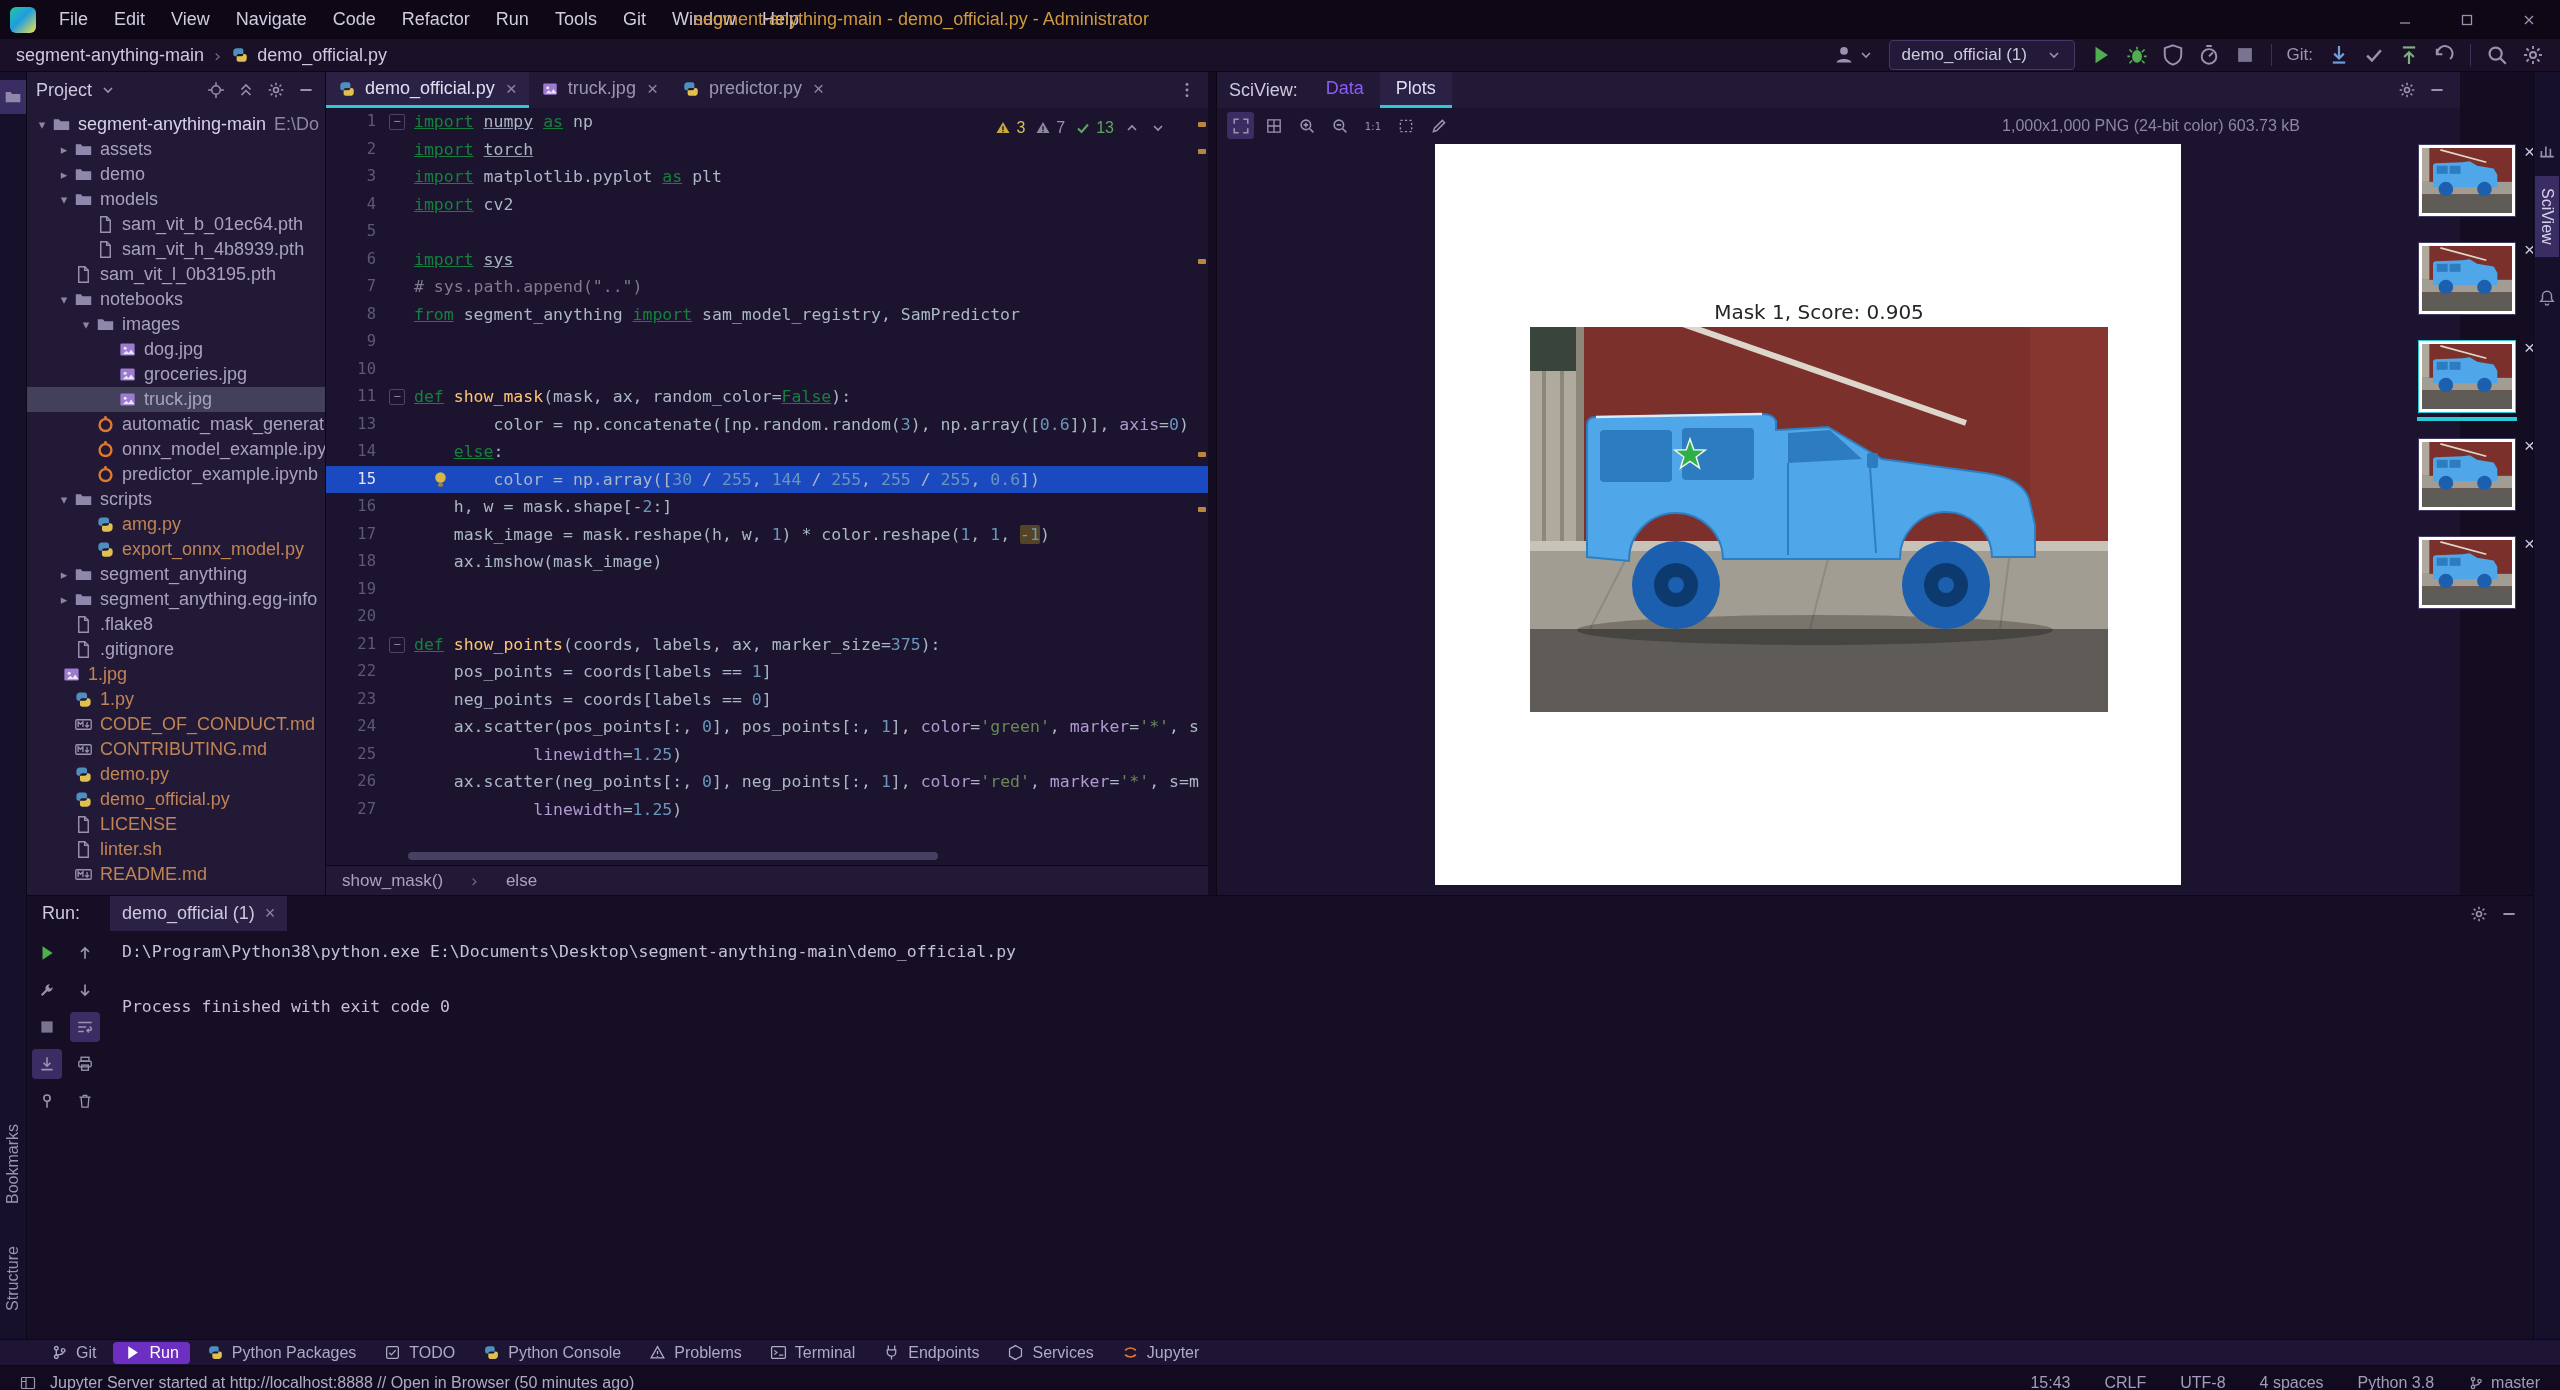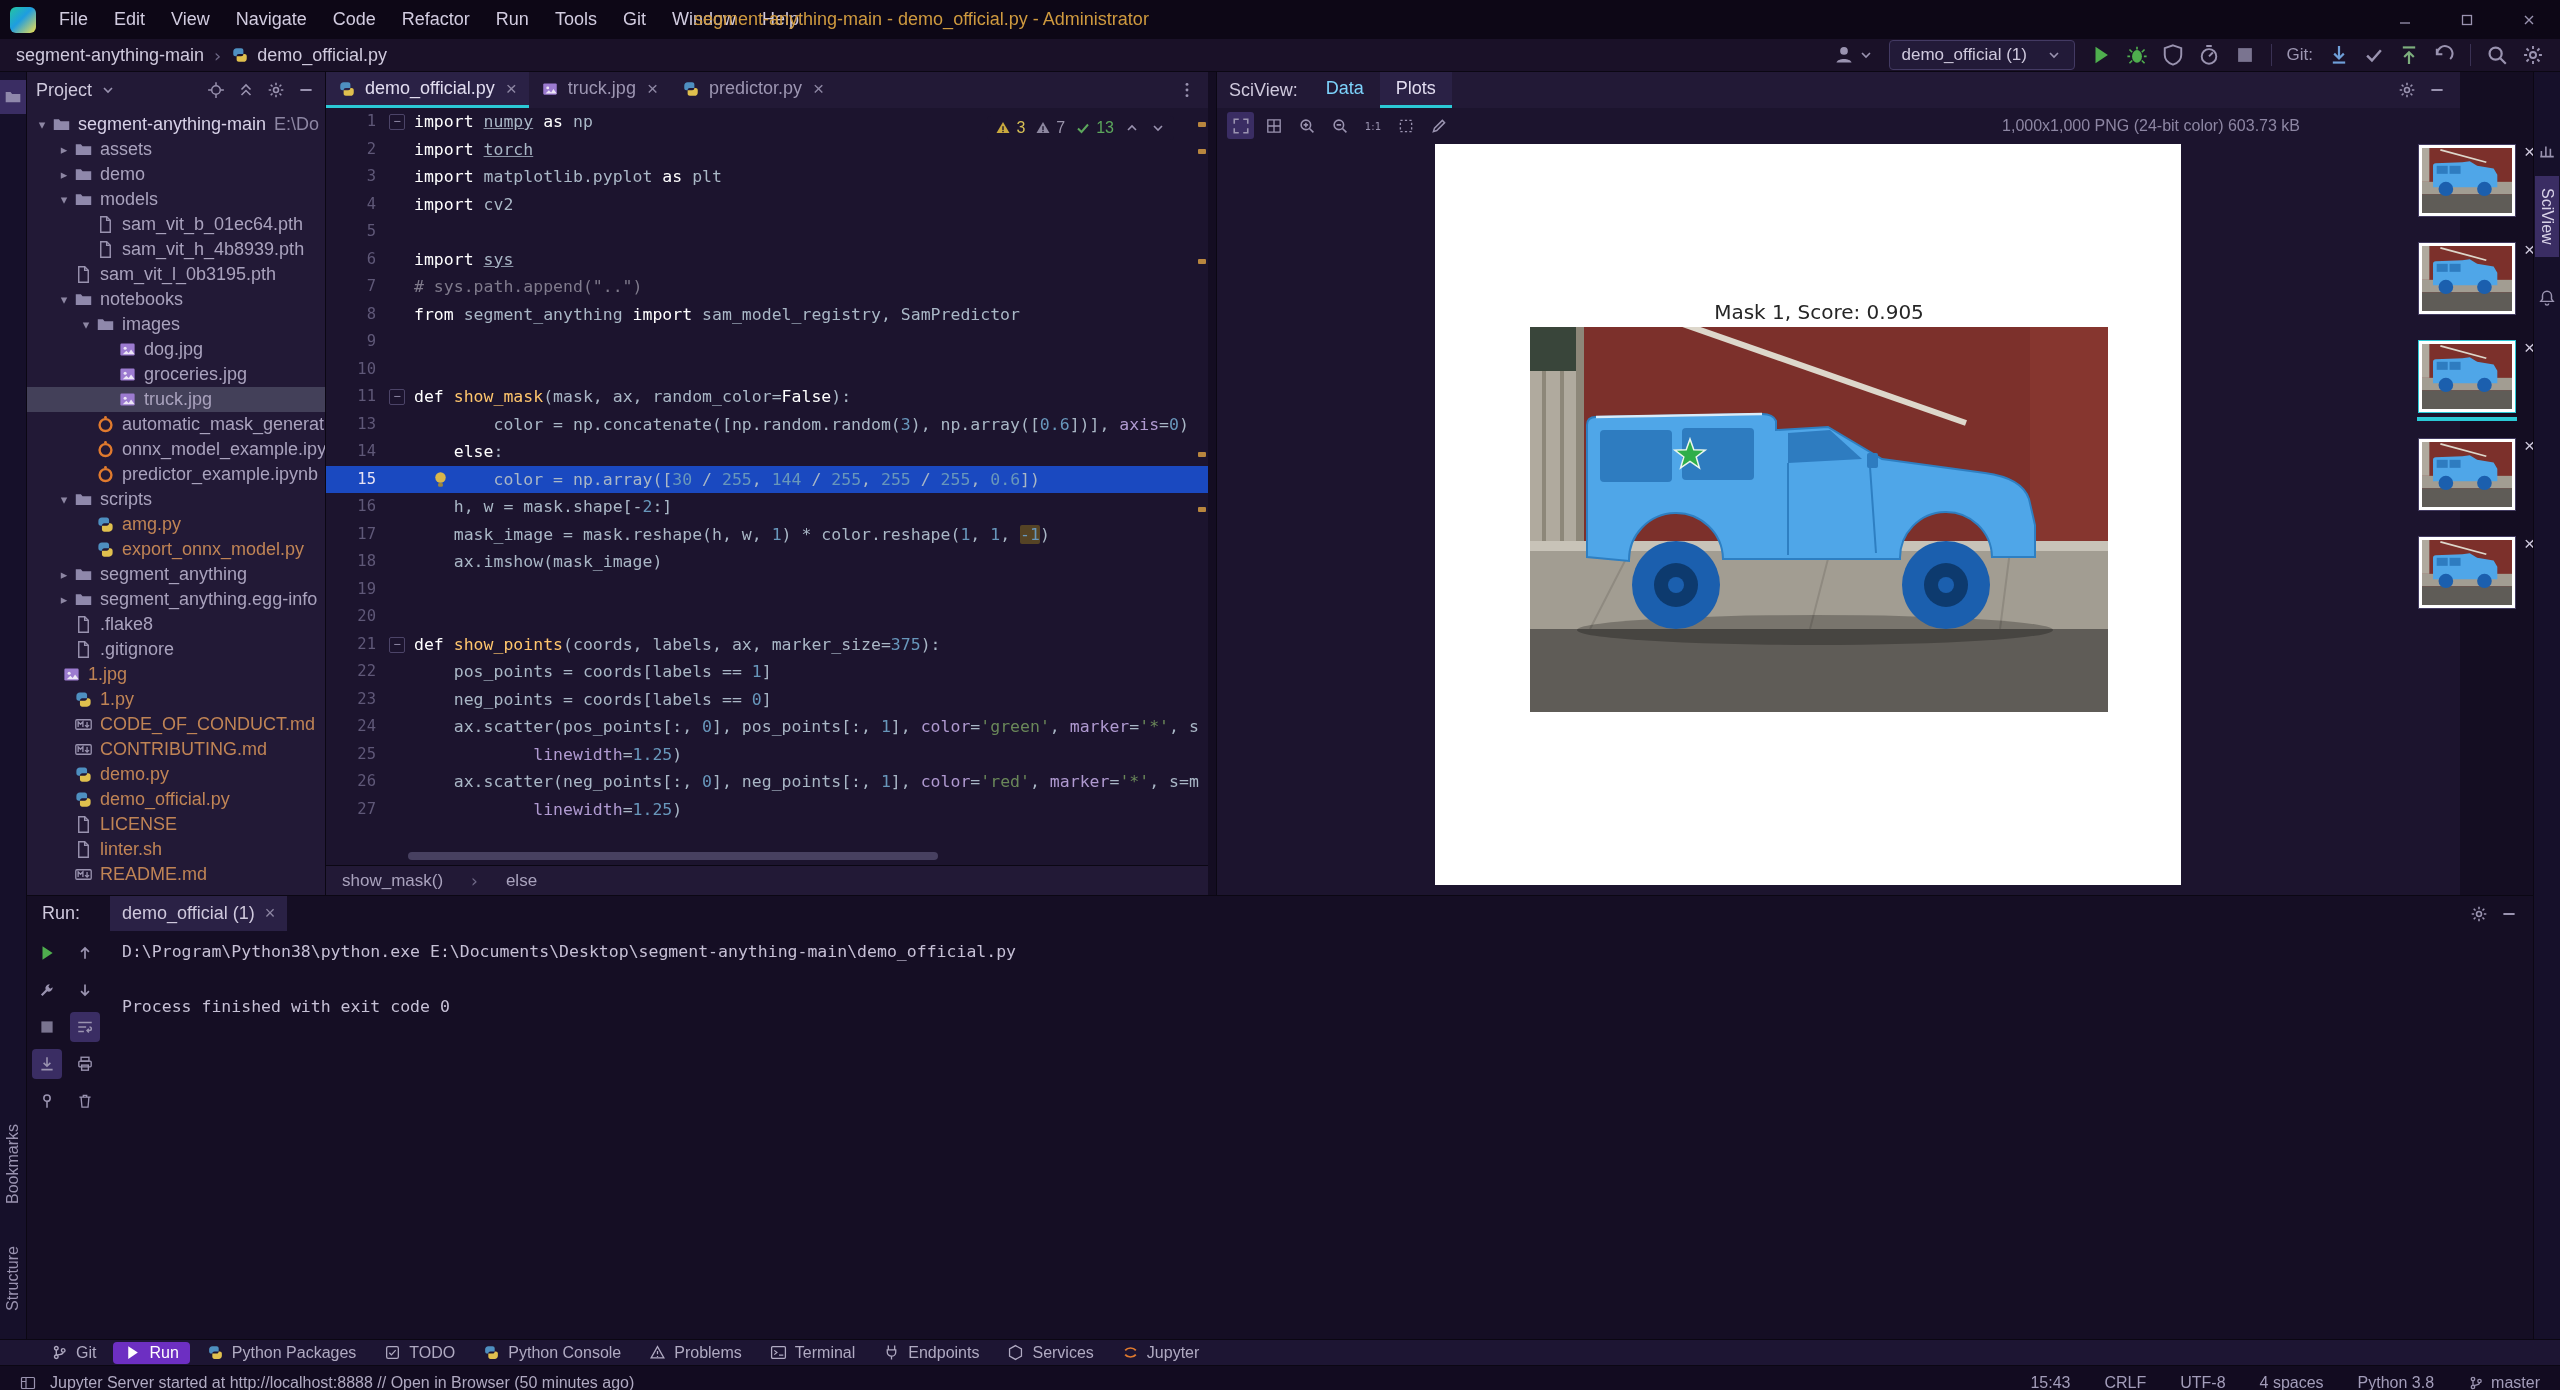--- a/index.html
+++ b/index.html
@@ -73,41 +73,41 @@
   .cl{display:flex;height:27.5px;line-height:27.5px;font-family:"DejaVu Sans Mono",monospace;
       font-size:16.5px;position:relative;}
   .cl .ln{width:50px;text-align:right;color:#5f5878;flex:none;font-size:15.5px;}
   .cl .fold{width:38px;flex:none;position:relative;}
   .fbox{position:absolute;left:13px;top:6px;width:14px;height:14px;border:1px solid #4c4468;border-radius:2px;
         font-size:12px;line-height:12px;text-align:center;color:#8d86a3;}
   .cl .code{white-space:pre;flex:1;overflow:hidden;}
   .cl.sel{background:#1a49c0;}
   .cl.sel .ln{color:#e8e4f4;}
   .bulb{position:absolute;left:104px;top:3px;width:21px;height:21px;z-index:2;}
-  .tk-k{color:#ffffff;} .tk-d{color:#a9b7c6;} .tk-f{color:#ffc66d;} .tk-n{color:#6897bb;}
+  .tk-k{color:#15803d;text-decoration:underline;} .tk-d{color:#a9b7c6;} .tk-f{color:#ffc66d;} .tk-n{color:#6897bb;}
   .tk-s{color:#6a8759;} .tk-c{color:#7f7a8c;} .tk-a{color:#b09ad1;}
   .tk-u{text-decoration:underline;text-decoration-color:#8a93a5;}
   .tk-hl{background:#554325;border-radius:2px;}
   .inspections{position:absolute;right:34px;top:8px;display:flex;align-items:center;gap:10px;font-size:16px;
                background:rgba(28,20,46,.85);padding:3px 8px;border-radius:4px;z-index:3;color:#a9a2bd;}
   .insp{display:flex;align-items:center;gap:5px;}
   .insp.warn{color:#d6bf55;} .insp.weak{color:#9a94ab;} .insp.ok{color:#5ca75c;}
   .tick{position:absolute;right:2px;width:8px;height:5px;background:#b8863e;border-radius:1px;z-index:3;}
   .hscroll{position:absolute;left:82px;bottom:5px;width:530px;height:8px;background:#474060;border-radius:4px;z-index:3;}
   .breadcrumbbar{position:absolute;left:0;bottom:0;width:882px;height:30px;background:#221936;display:flex;
                  align-items:center;padding-left:16px;gap:28px;font-size:17px;color:#a9a2bd;
                  box-sizing:border-box;border-top:1px solid #0b0713;}
   .bc-sep{color:#6e6886;font-family:"DejaVu Sans",sans-serif;}
 
   
   .sciview{position:absolute;left:1216px;top:72px;width:1244px;height:823px;background:#1c142e;
            border-left:1px solid #0b0713;box-sizing:border-box;}
   .sv-header{height:36px;background:#221936;display:flex;align-items:stretch;font-size:18px;color:#cfc9dd;}
   .sv-title{display:flex;align-items:center;padding:0 12px;}
-  .sv-tab{display:flex;align-items:center;padding:0 16px;color:#7dd3fc;border-bottom:3px solid transparent;box-sizing:border-box;}
+  .sv-tab{display:flex;align-items:center;padding:0 16px;color:#8b5cf6;border-bottom:3px solid transparent;box-sizing:border-box;}
   .sv-tab.selected{background:#2a2145;color:#e2ddf0;border-bottom-color:#2bc9d6;}
   .sv-header .ph-icons{align-items:center;padding-right:14px;}
   .sv-toolbar{height:35px;display:flex;align-items:center;padding:0 10px;gap:6px;color:#8d86a3;}
   .sv-tool{width:27px;height:27px;display:flex;align-items:center;justify-content:center;border-radius:3px;}
   .sv-tool.active{background:#3a2d63;color:#cfc9dd;}
   .sv-info{margin-left:auto;margin-right:150px;font-size:16px;color:#8d86a3;}
   .canvas{position:absolute;left:218px;top:72px;width:746px;height:741px;background:#fff;}
   .plot-title{position:absolute;left:95px;top:156px;width:578px;text-align:center;
               font-family:"DejaVu Sans",sans-serif;font-size:20px;color:#262626;}
   .plot-img{position:absolute;left:95px;top:183px;width:578px;height:385px;}

